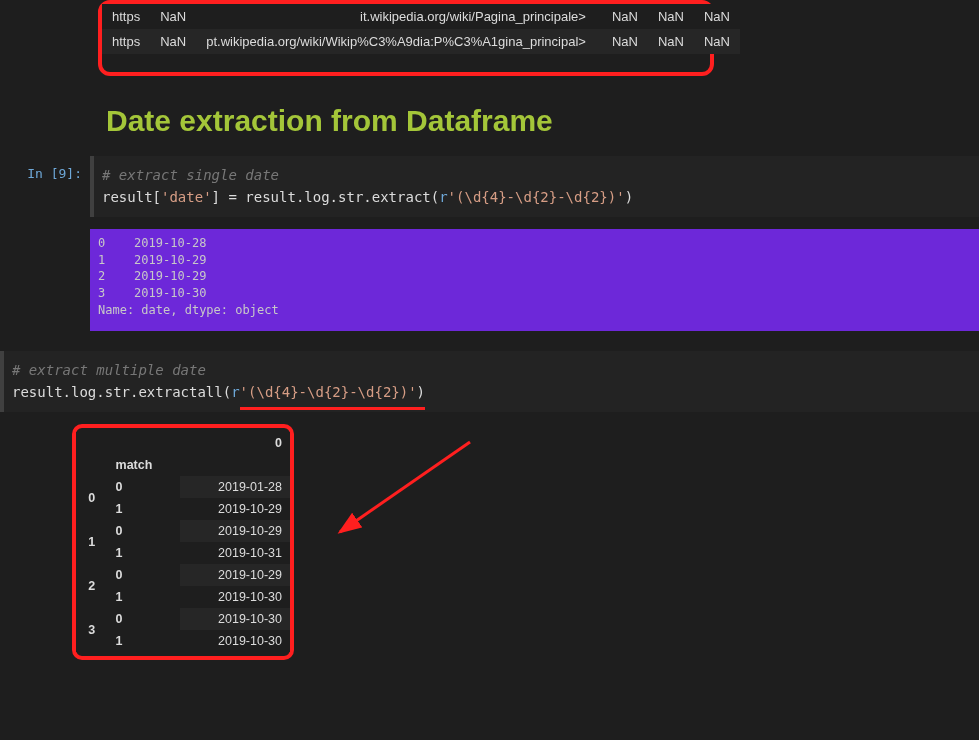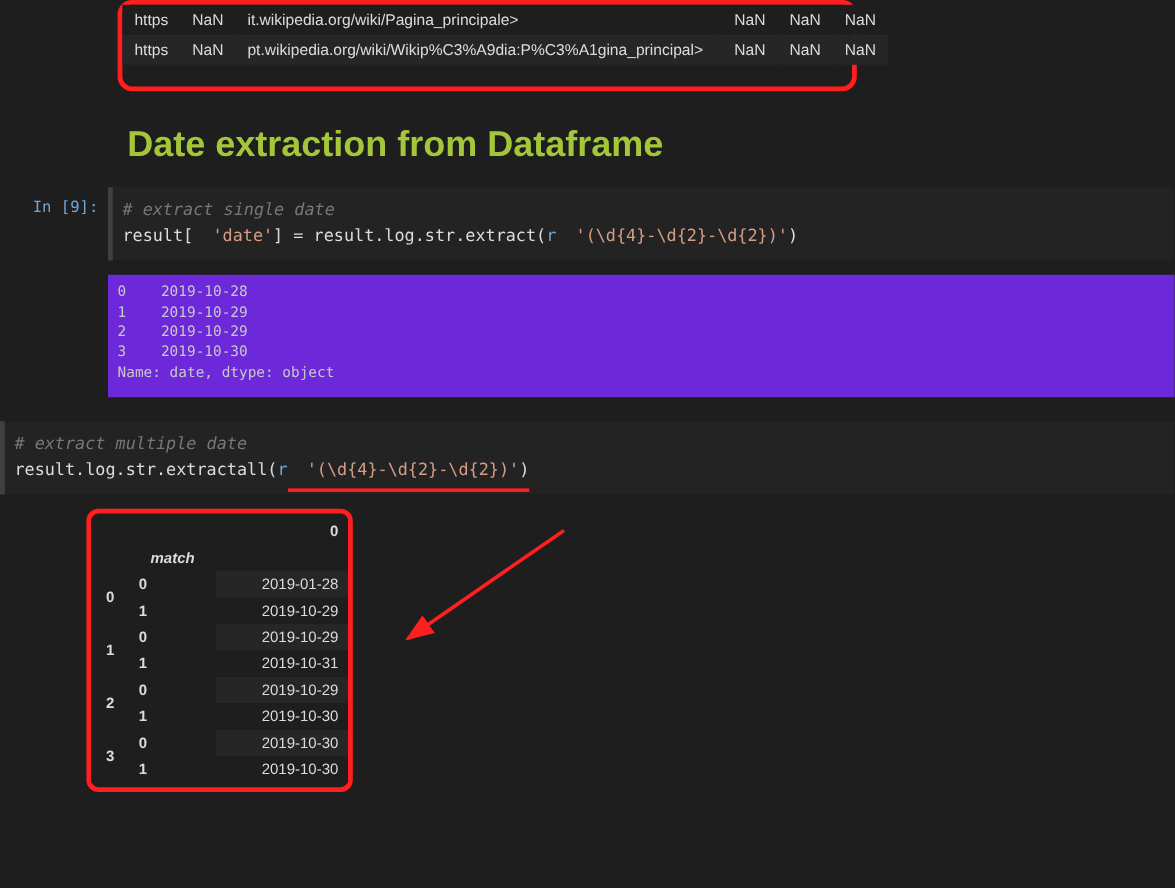--- a/index.html
+++ b/index.html
@@ -4,31 +4,31 @@
 <style>
   * { box-sizing: border-box; margin: 0; padding: 0; }
   html, body { width: 979px; background: #1e1e1e; font-family: 'Helvetica Neue', Arial, sans-serif; color: #dcdcdc; }
   .notebook { width: 979px; }
   .cell { display: flex; width: 100%; }
   .prompt { width: 90px; flex: 0 0 90px; text-align: right; padding: 10px 8px 4px 4px; font-family: Menlo, Consolas, 'DejaVu Sans Mono', monospace; font-size: 13px; color: #6ea8d8; }
   .prompt.empty { color: transparent; }
   .cell-body { flex: 1; padding: 0; }
   .code-area { border-left: 4px solid #404040; padding: 8px 8px 8px 8px; background: #232323; font-family: Menlo, Consolas, 'DejaVu Sans Mono', monospace; font-size: 14px; line-height: 1.6; white-space: pre; color: #dcdcdc; }
   .code-area .c { color: #777; font-style: italic; }
-  .code-area .s { color: #d69d85; margin-left: 16px; }
+  .code-area .s { color: #d69d85; }
   .code-area .r { color: #6ea8d8; }
   .out-text { padding: 6px 8px 12px 8px; font-family: Menlo, Consolas, 'DejaVu Sans Mono', monospace; font-size: 12px; line-height: 1.4; white-space: pre; color: #c8c8c8; background: #6d28d9; }
   .md-heading { padding: 16px 8px 18px 16px; }
   .md-heading h2 { font-size: 30px; font-weight: 600; color: #a4c639; }
   .sep { height: 8px; background: #1e1e1e; }
 
   
   .top-box { position: relative; margin: 0 0 0 8px; width: 616px; border: 4px solid #ff1f1f; border-radius: 12px; padding: 0 0 18px 0; }
   .mini-table { width: 100%; border-collapse: collapse; font-family: 'Helvetica Neue', Arial, sans-serif; font-size: 13px; color: #dcdcdc; }
-  .mini-table td, .mini-table th { padding: 5px 10px; text-align: left; white-space: nowrap; }
+  .mini-table td, .mini-table th { padding: 5px 10px; text-align: right; white-space: nowrap; }
   .mini-table tr.r0 { background: #1e1e1e; }
   .mini-table tr.r1 { background: #262626; }
 
   
   .out-df-wrap { position: relative; margin: 8px 0 0 -18px; width: 222px; border: 4px solid #ff1f1f; border-radius: 10px; padding: 4px 0 4px 0; }
   .out-df { width: 100%; border-collapse: collapse; font-family: 'Helvetica Neue', Arial, sans-serif; font-size: 12.5px; color: #dcdcdc; }
   .out-df th, .out-df td { padding: 4px 8px; text-align: right; }
   .out-df th.idx, .out-df td.idx { text-align: left; font-weight: 700; background: #1e1e1e; }
   .out-df thead th { background: #1e1e1e; font-weight: 700; }
   .out-df tbody tr.ra { background: #262626; }
@@ -126,21 +126,21 @@
       <div class="out-df-wrap">
         <table class="out-df">
           <thead>
             <tr>
               <th class="idx"></th>
               <th class="idx"></th>
               <th>0</th>
             </tr>
             <tr>
               <th class="idx"></th>
-              <th class="idx" style="text-align:center;font-style:italic;">match</th>
+              <th class="idx" style="text-align:left;">match</th>
               <th></th>
             </tr>
           </thead>
           <tbody id="extractall-body">
               <tr class="ra">
                 <td class="groupidx" rowspan="2">0</td>
                 <td class="idx" style="text-align: left; font-weight: 700;">0</td>
                 <td>2019-01-28</td>
               </tr>
               <tr class="rb">

